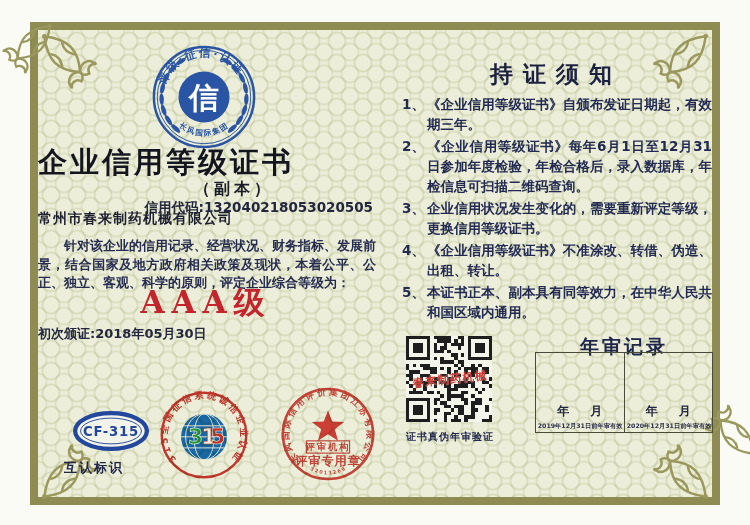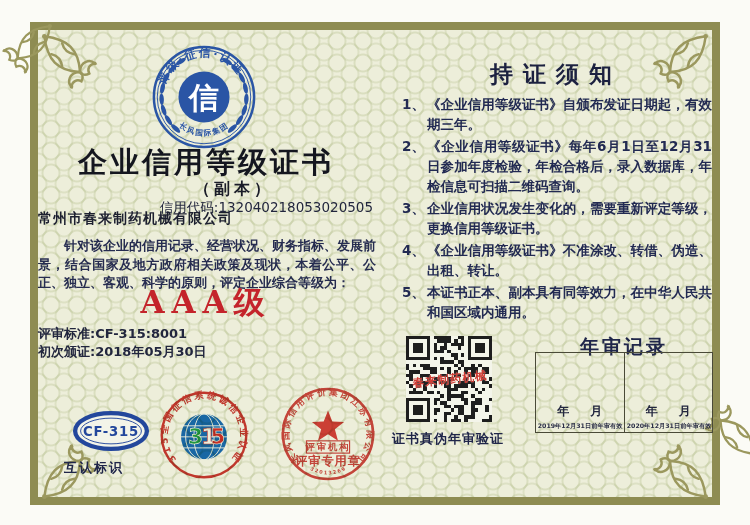--- a/index.html
+++ b/index.html
@@ -22,27 +22,27 @@
   .corner.tr{right:42px;top:34px;transform:scaleX(-1)}
   .corner.bl{left:42px;bottom:26px;transform:scaleY(-1)}
   .corner.br{right:42px;bottom:26px;transform:scale(-1,-1)}
   .corner.out-tl{left:-4px;top:24px;width:56px;height:56px;transform:scale(-1,1)}
   .corner.out-r{right:-6px;top:398px;width:58px;height:58px;transform:scale(1,-1) rotate(90deg)}
 
   .abs{position:absolute;z-index:3}
 
   
   .logo{left:151px;top:44px;width:106px;height:106px}
-  .title{left:38px;top:146px;width:336px;text-align:center;
+  .title{left:38px;top:146px;width:336px;
     font-family:"DejaVu Serif","Liberation Serif",serif;font-weight:bold;
     font-size:29px;line-height:32px;letter-spacing:3px;color:#14161f}
   .subtitle{left:38px;top:179px;width:336px;text-align:center;padding-left:56px;
     font-size:16px;letter-spacing:4px;color:#1a1c28;font-weight:bold}
   .credit-code{left:38px;top:199px;width:335px;text-align:right;
-    font-size:13.5px;color:#22263e;font-weight:normal}
+    font-size:13.5px;color:#22263e;font-weight:bold}
   .company{left:38px;top:210px;width:340px;font-size:14px;color:#1d2030;font-weight:bold;letter-spacing:1px}
   .paragraph{left:38px;top:237px;width:338px;font-size:13px;line-height:18.5px;
     color:#262c50;font-weight:bold;text-indent:2em;text-align:justify}
   .rating{left:38px;top:281px;width:336px;text-align:center;
     font-family:"DejaVu Serif","Liberation Serif",serif;font-weight:bold;
     font-size:31px;line-height:42px;letter-spacing:7px;color:#c4242b}
   .details{left:38px;top:325px;width:340px;font-size:13px;line-height:17.5px;
     color:#22263e;font-weight:bold}
 
   
@@ -53,22 +53,22 @@
   .notice-item{display:flex;margin-bottom:2px}
   .notice-num{flex:none;width:25px}
   .notice-text{flex:1;text-align:justify}
 
   
   .qr-wrap{left:406px;top:336px;width:86px;height:86px}
   .qr-wrap svg{width:100%;height:100%;display:block}
   .qr-overlay{position:absolute;left:-4px;top:36px;width:96px;text-align:center;
     font-size:11.5px;font-weight:bold;color:#cf3b33;transform:rotate(-6deg);
     letter-spacing:1px;text-shadow:0 0 1px rgba(255,255,255,.5)}
-  .qr-caption{left:392px;top:430px;width:116px;
-    font-size:13px;letter-spacing:1px;color:#20264a;font-weight:bold}
+  .qr-caption{left:392px;top:430px;width:116px;text-align:center;
+    font-size:10px;letter-spacing:1px;color:#20264a;font-weight:bold}
 
   .review-head{left:535px;top:334px;width:178px;text-align:center;
     font-size:19px;letter-spacing:3px;color:#20264a;font-weight:bold}
   .review-table{left:535px;top:352px;width:178px;height:81px;display:flex;
     border:1.5px solid #4a4a38}
   .review-cell{flex:1;position:relative}
   .review-cell + .review-cell{border-left:1.5px solid #4a4a38}
   .ym-row{position:absolute;left:0;bottom:12px;width:100%;display:flex;
     justify-content:space-evenly;font-size:12px;color:#22263e;font-weight:bold}
   .cell-note{position:absolute;left:0;bottom:1px;width:100%;text-align:center;
@@ -160,21 +160,20 @@
 </svg>
 
 <div class="abs title">企业信用等级证书</div>
 <div class="abs subtitle">（副本）</div>
 <div class="abs credit-code">信用代码:132040218053020505</div>
 <div class="abs company">常州市春来制药机械有限公司</div>
 <div class="abs paragraph">针对该企业的信用记录、经营状况、财务指标、发展前景，结合国家及地方政府相关政策及现状，本着公平、公正、独立、客观、科学的原则，评定企业综合等级为：</div>
 <div class="abs rating">AAA级</div>
 
 <div class="abs details">
-  <div>评审标准:CF-315:8001</div>
   <div>初次颁证:2018年05月30日</div>
 </div>
 
 <div class="abs notice-head">持证须知</div>
 <div class="abs notice-list">
   <div class="notice-item">
     <span class="notice-num">1、</span>
     <span class="notice-text">《企业信用等级证书》自颁布发证日期起，有效期三年。</span>
   </div>
   <div class="notice-item">

